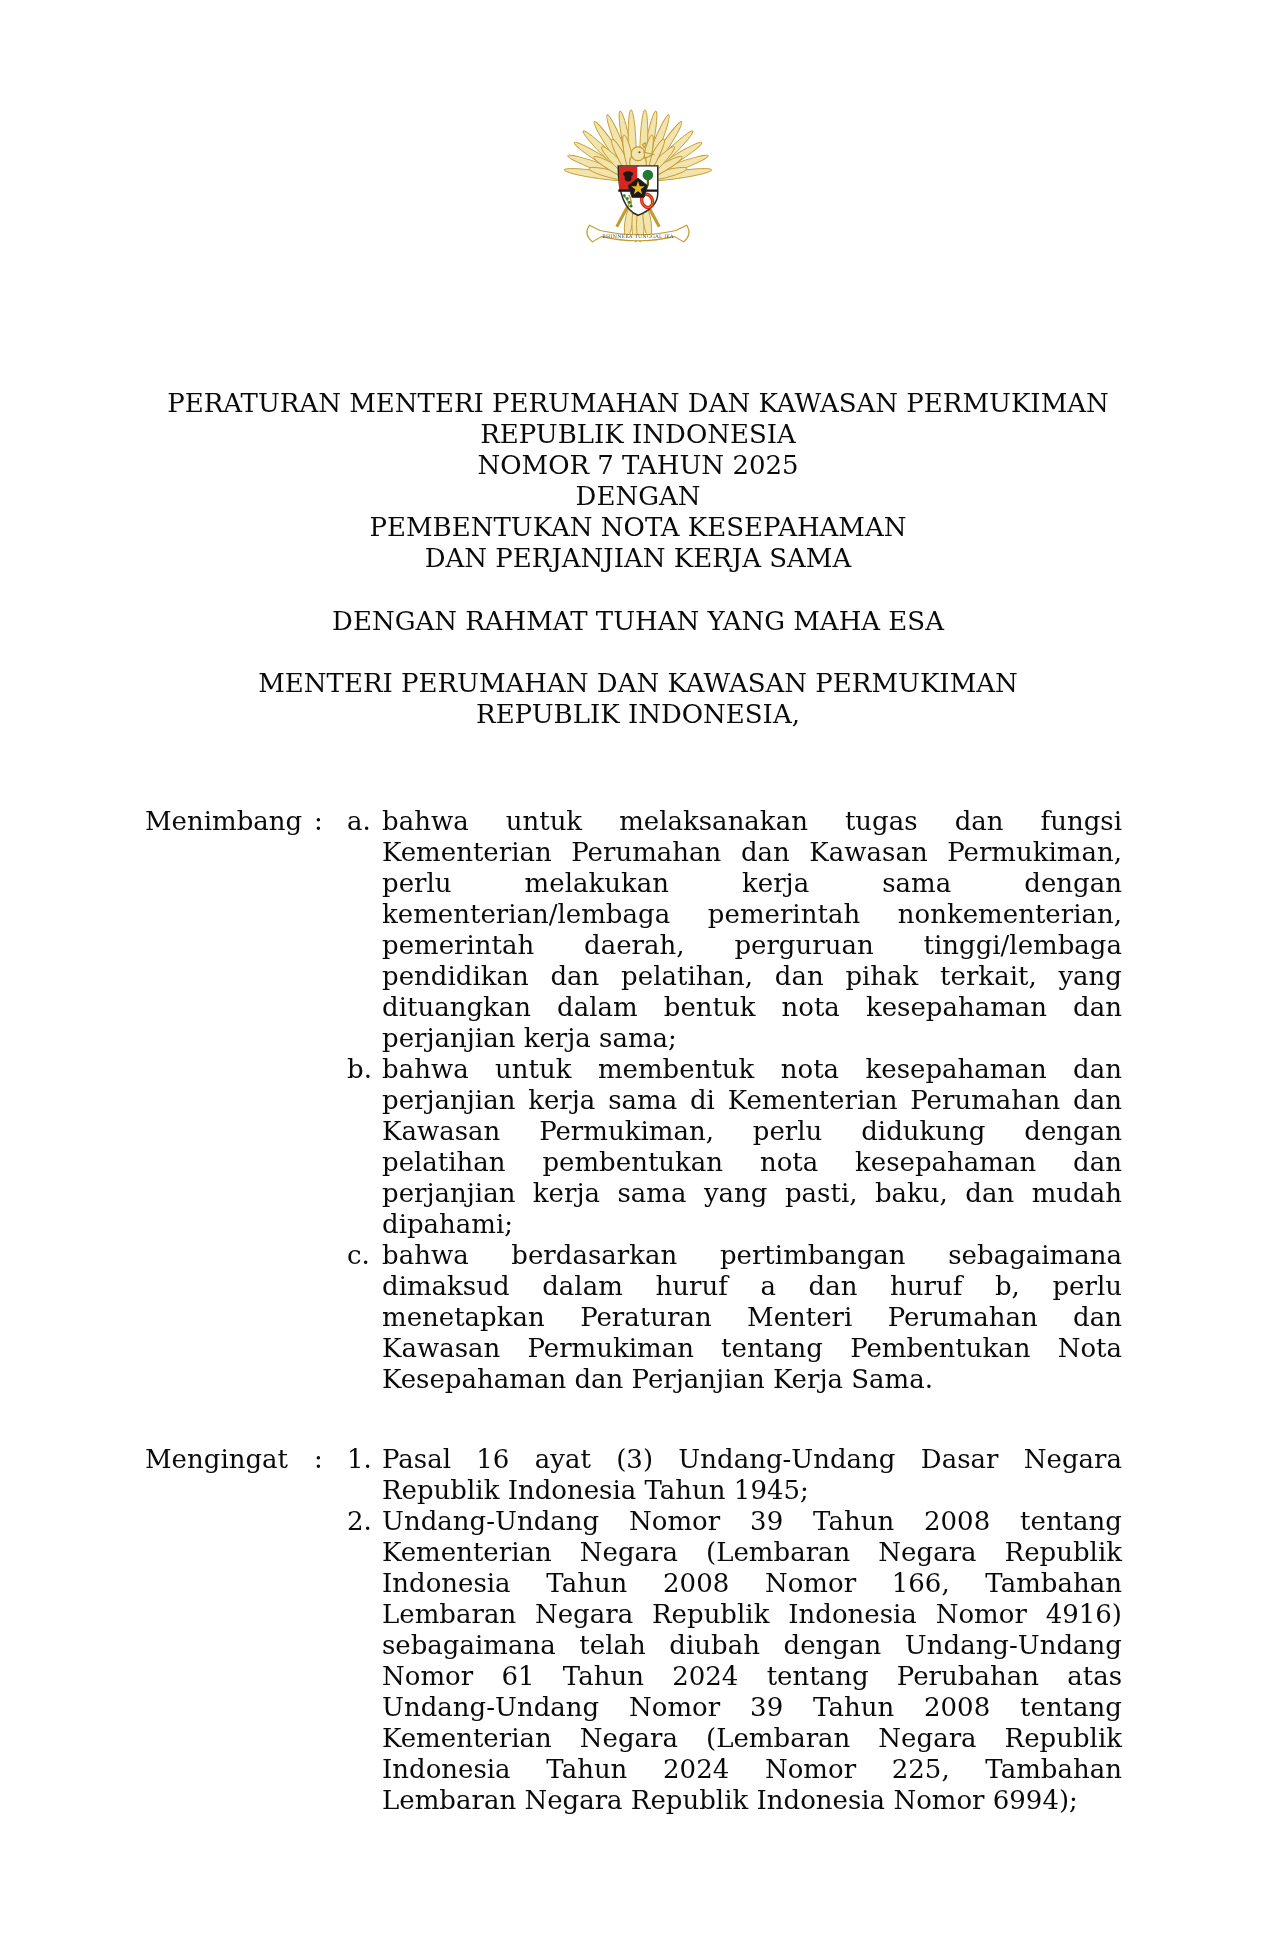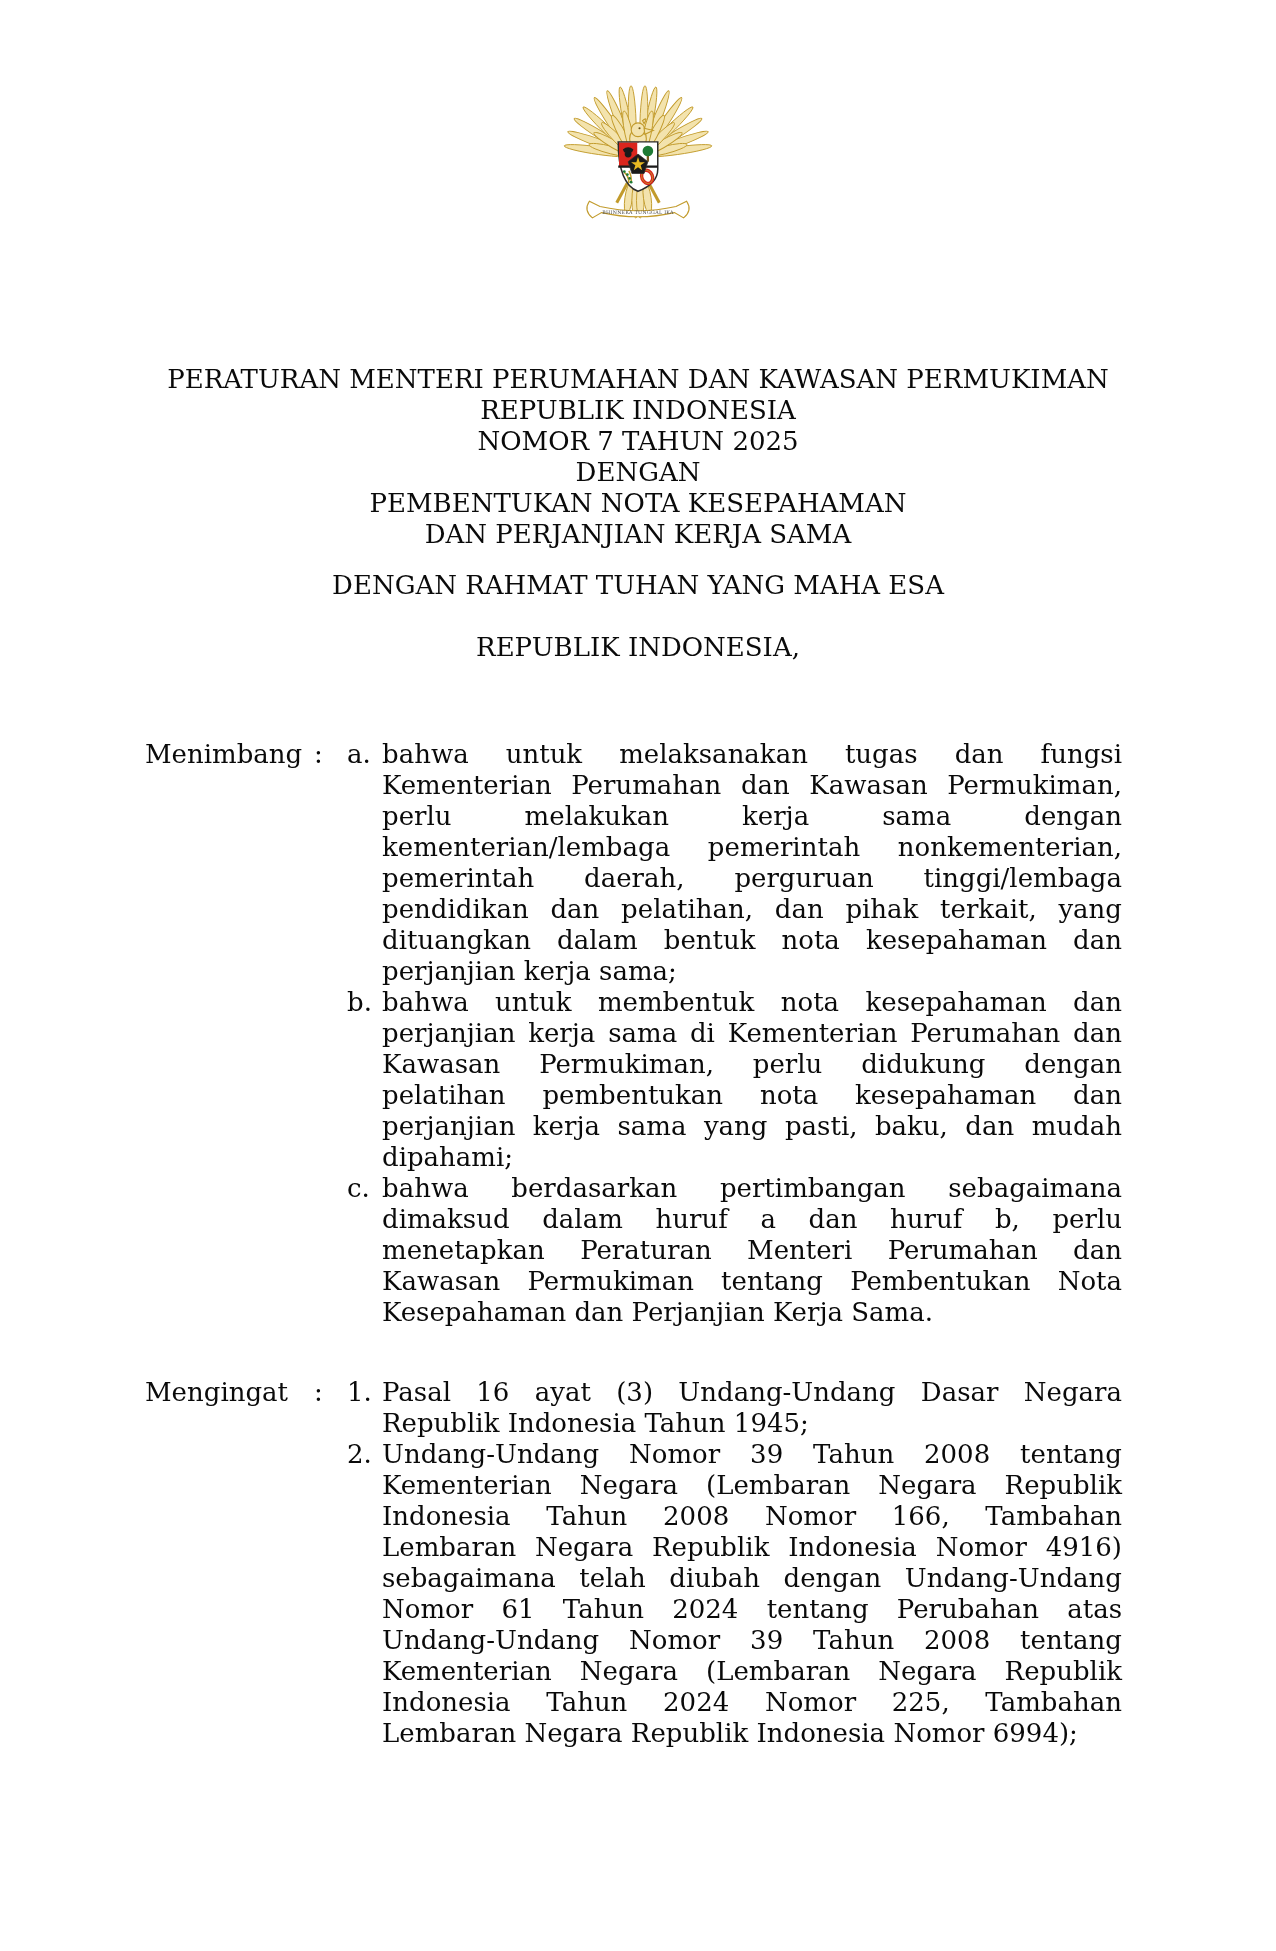--- a/index.html
+++ b/index.html
@@ -8,29 +8,29 @@
     position:relative;
     width:1276px;
     height:1951px;
     margin:0 auto;
     background:#ffffff;
     color:#0a0a0a;
     font-family:"DejaVu Serif","Liberation Serif",serif;
     font-size:26px;
     line-height:31px;
     overflow:hidden;
-    padding-top:72px;
+    padding-top:96px;
   }
   .emblem { width:152px; height:152px; margin:0 auto; }
   .emblem svg { display:block; width:152px; height:152px; }
 
   .title-block { margin-top:140px; text-align:center; }
   .title-line { height:31px; }
 
-  .invocation { margin-top:20px; text-align:center; height:31px; }
+  .invocation { margin-top:32px; text-align:center; height:31px; }
 
   .authority-block { margin-top:31px; text-align:center; }
   .authority-line { height:31px; }
 
   .clause { display:flex; margin-left:145px; margin-right:154px; }
   .clause-first { margin-top:76px; }
   .clause-next  { margin-top:49px; }
   .clause-label { width:145px; flex:0 0 145px; }
   .clause-colon { width:57px; flex:0 0 57px; text-align:center; }
   .clause-items { flex:1 1 auto; list-style:none; }
@@ -138,20 +138,21 @@
     <div class="title-line">REPUBLIK INDONESIA</div>
     <div class="title-line">NOMOR 7 TAHUN 2025</div>
     <div class="title-line">DENGAN</div>
     <div class="title-line">PEMBENTUKAN NOTA KESEPAHAMAN</div>
     <div class="title-line">DAN PERJANJIAN KERJA SAMA</div>
   </div>
 
   <div class="invocation">DENGAN RAHMAT TUHAN YANG MAHA ESA</div>
 
   <div class="authority-block">
+    <div class="authority-line">MENTERI PERUMAHAN DAN KAWASAN PERMUKIMAN</div>
     <div class="authority-line">REPUBLIK INDONESIA,</div>
   </div>
 
   <section class="clause clause-first">
     <div class="clause-label">Menimbang</div>
     <div class="clause-colon">:</div>
     <ol class="clause-items">
       <li class="clause-item">
         <span class="item-marker">a.</span>
         <span class="item-text">bahwa untuk melaksanakan tugas dan fungsi Kementerian Perumahan dan Kawasan Permukiman, perlu melakukan kerja sama dengan kementerian/lembaga pemerintah nonkementerian, pemerintah daerah, perguruan tinggi/lembaga pendidikan dan pelatihan, dan pihak terkait, yang dituangkan dalam bentuk nota kesepahaman dan perjanjian kerja sama;</span>

